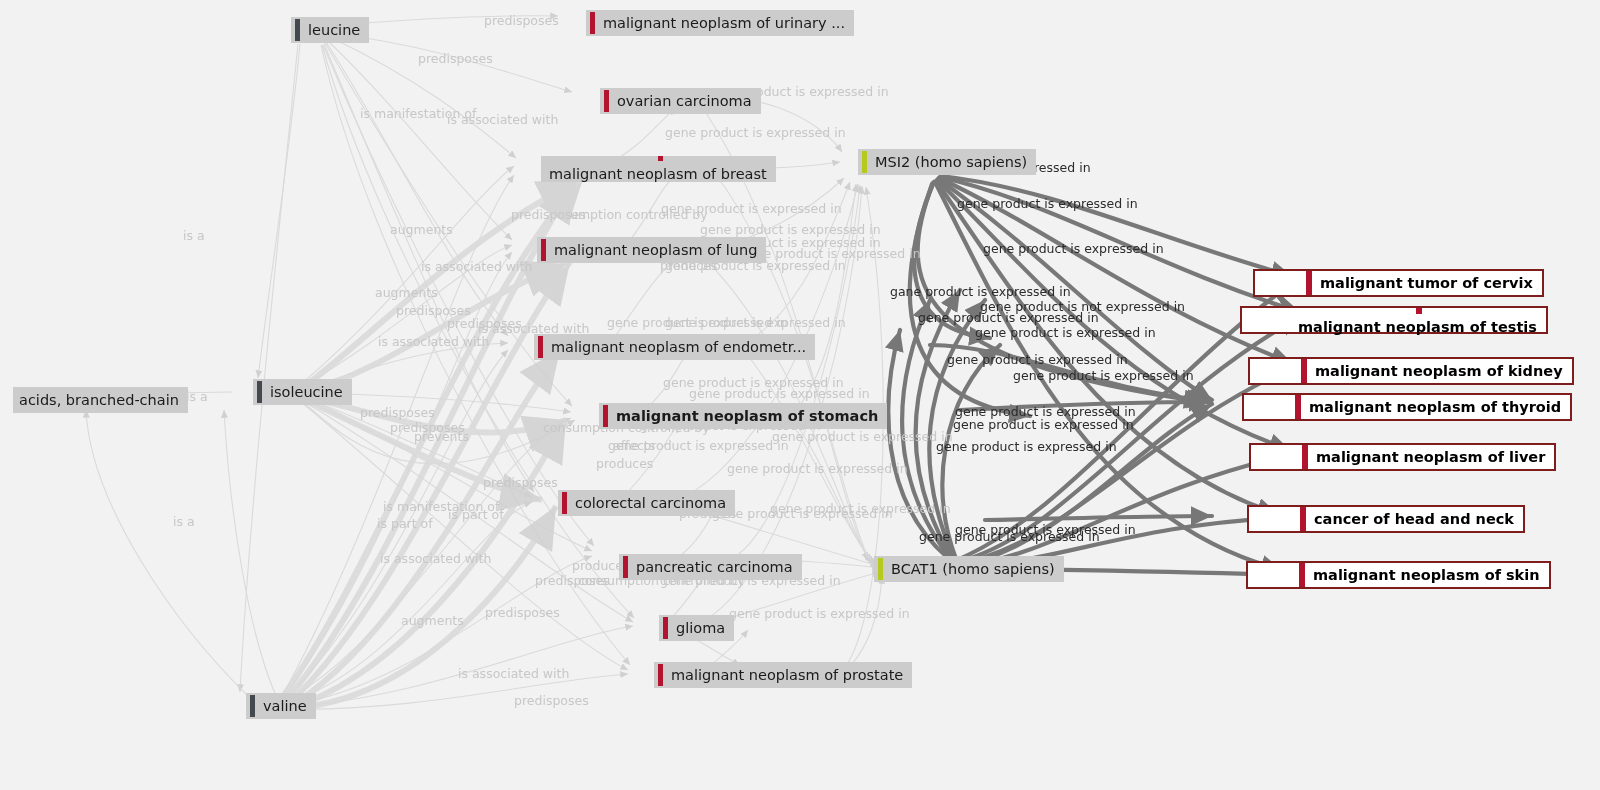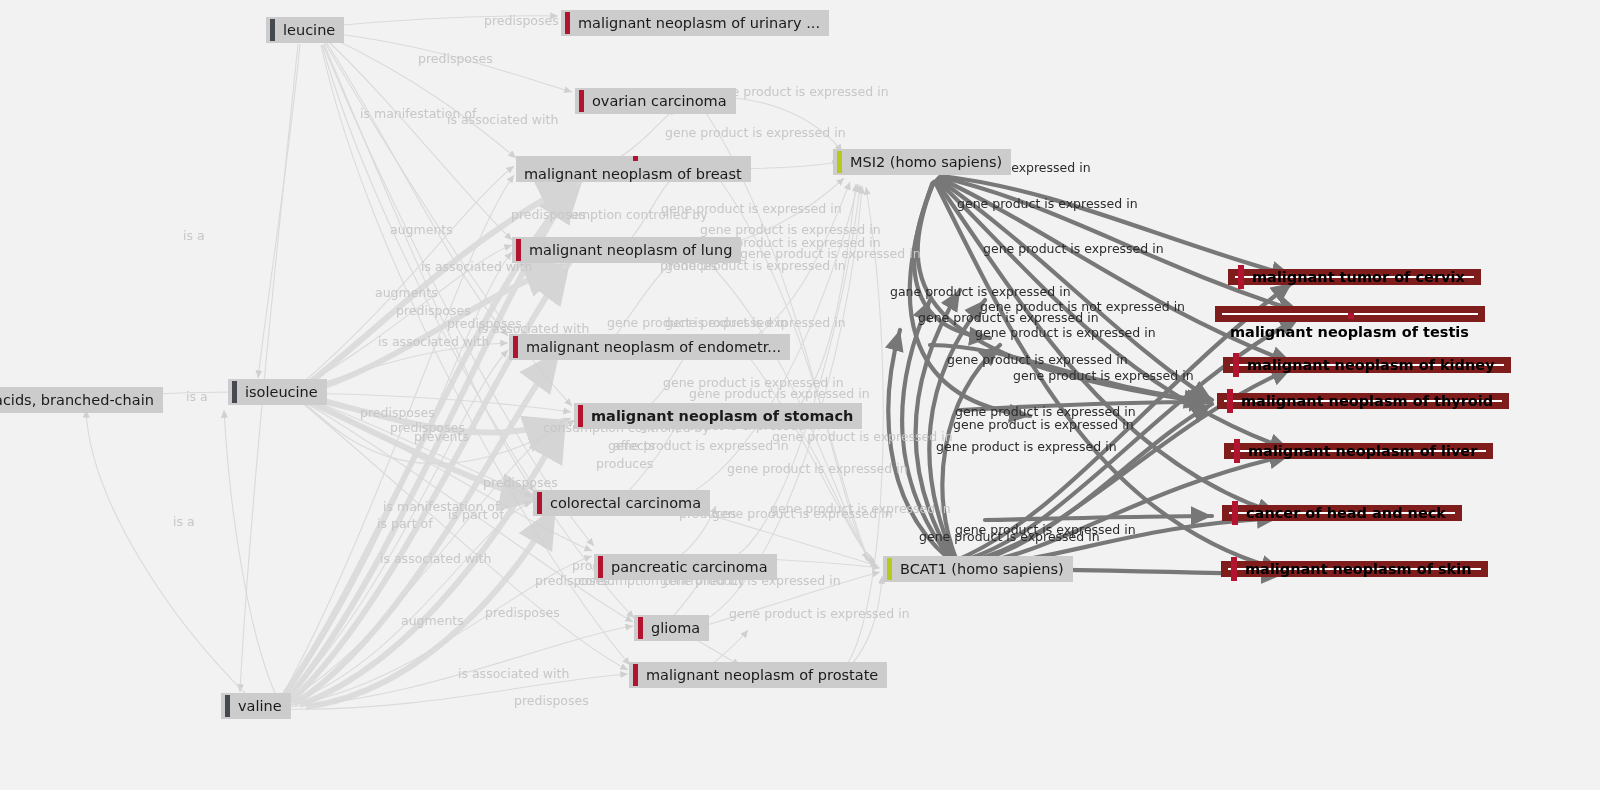--- a/index.html
+++ b/index.html
@@ -25,20 +25,21 @@
   }
   .node {
     position: absolute;
     display: flex;
     align-items: center;
     box-sizing: border-box;
     height: 26px;
     background: #cccccc;
     white-space: nowrap;
     cursor: pointer;
+    margin-left: 25px;
   }
   .node .bar {
     width: 5px;
     height: 22px;
     flex: 0 0 5px;
     margin-left: 4px;
   }
   .node .label {
     padding: 0 9px 0 8px;
     font-size: 14.5px;
@@ -46,22 +47,23 @@
     line-height: 26px;
   }
   
   .node.metabolite .bar { background: #43494f; }
   .node.disease   .bar { background: #b2132e; }
   .node.gene      .bar { background: #b5ca1c; }
 
   
   .node.highlight {
     background: #ffffff;
-    border: 7px solid #7f1d1d;
-    height: 16px;
+    border: 2px solid #7f1d1d;
+    height: 28px;
+    padding-left: 48px;
   }
   .node.highlight .bar {
     width: 6px;
     flex: 0 0 6px;
     height: 24px;
     background: #b2132e;
     margin-left: 3px;
   }
   .node.highlight .label {
     font-weight: bold;
@@ -339,21 +341,21 @@
         <span class="label">glioma</span>
       </div>
       <div class="node disease" style="left: 629px; top: 662px;">
         <span class="bar"></span>
         <span class="label">malignant neoplasm of prostate</span>
       </div>
       <div class="node gene" style="left: 833px; top: 149px;">
         <span class="bar"></span>
         <span class="label">MSI2 (homo sapiens)</span>
       </div>
-      <div class="node gene" style="left: 883px; top: 556px; text-align: right;">
+      <div class="node gene" style="left: 849px; top: 556px; text-align: right;">
         <span class="bar"></span>
         <span class="label">BCAT1 (homo sapiens)</span>
       </div>
       <div class="node disease highlight" style="left: 1228px; top: 269px;">
         <span class="bar"></span>
         <span class="label">malignant tumor of cervix</span>
       </div>
       <div class="node disease highlight" style="left: 1215px; top: 306px; flex-direction: column;">
         <span class="bar"></span>
         <span class="label">malignant neoplasm of testis</span>

